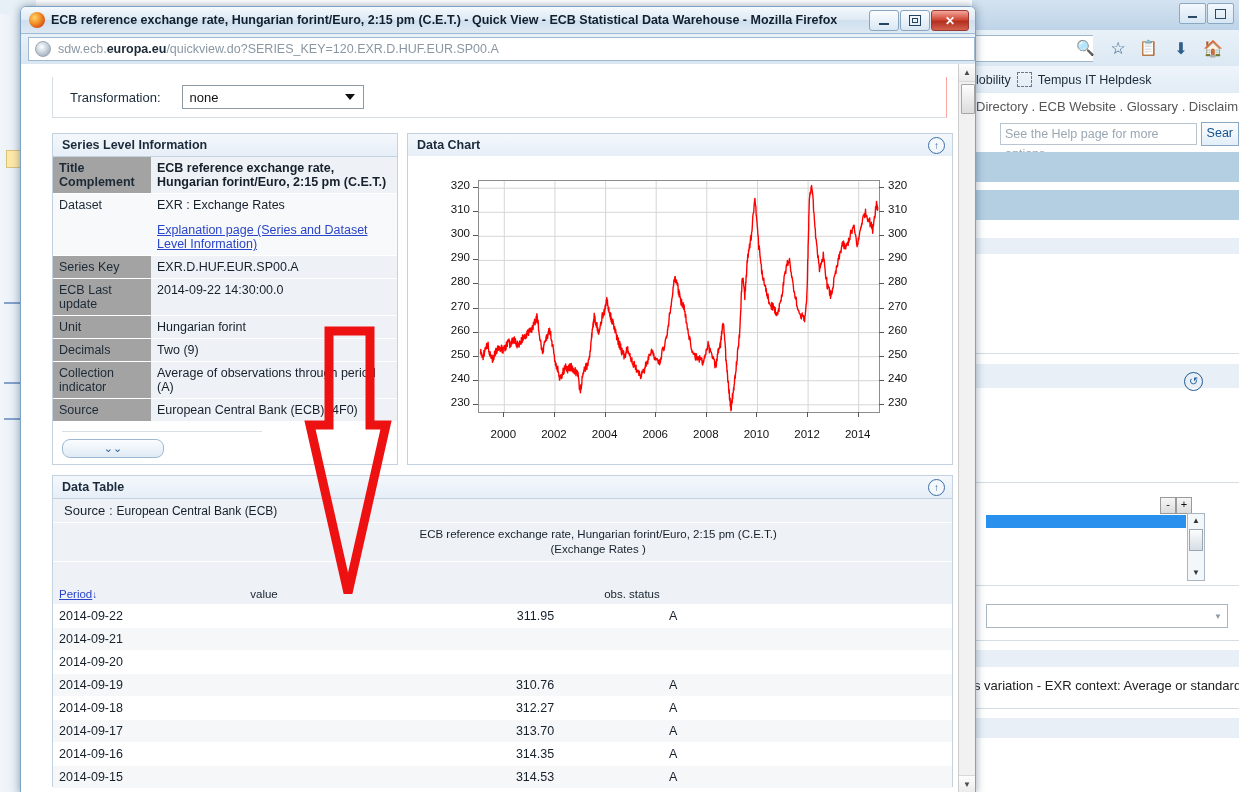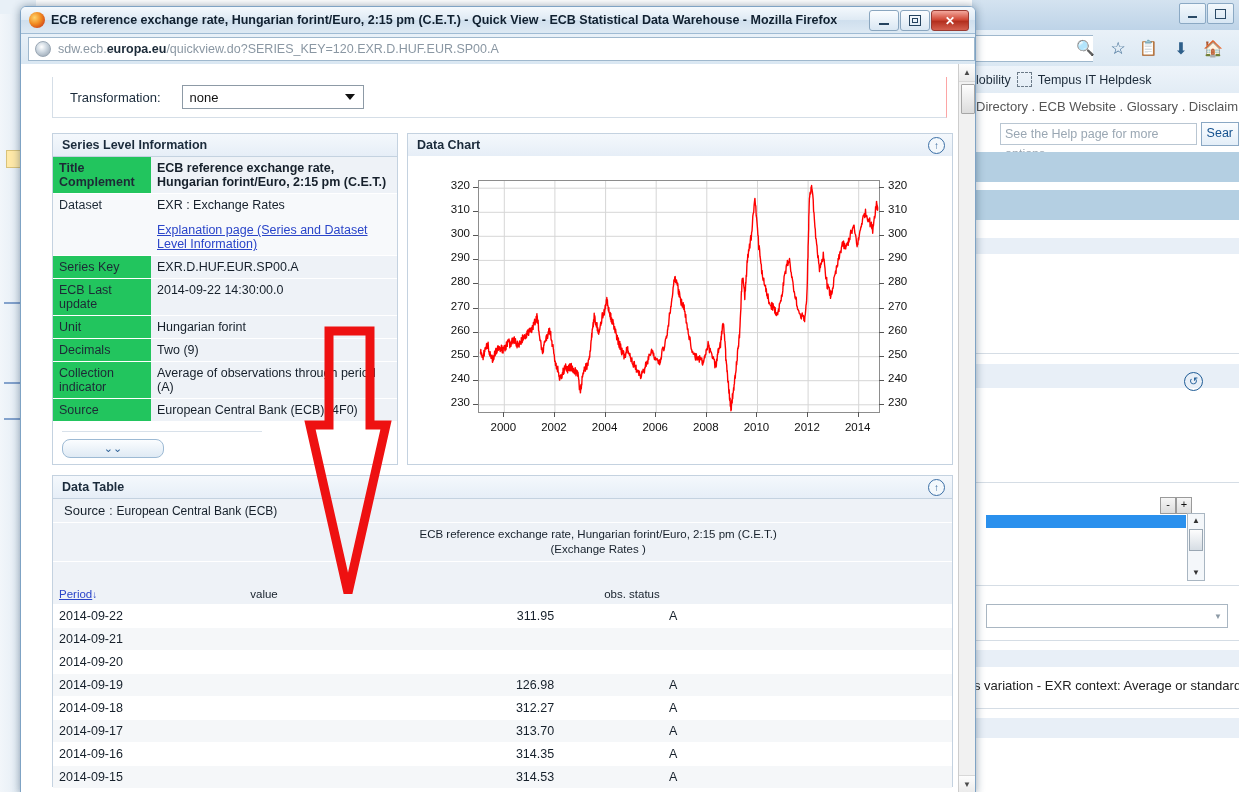--- a/index.html
+++ b/index.html
@@ -214,21 +214,21 @@
     position:absolute;right:8px;top:8px;width:0;height:0;
     border-left:5px solid transparent;border-right:5px solid transparent;border-top:6px solid #111;
   }
 
   
   #series-panel{position:absolute;left:31px;top:69px;width:344px;height:330px;}
   #series-table{width:100%;border-collapse:collapse;font-size:12.5px;color:#16202b;}
   #series-table td{
     padding:4px 6px;vertical-align:top;border-bottom:1px solid #ffffff;
   }
-  #series-table td.k{width:86px;background:#22c55e;font-weight:normal;color:#1d2a36;}
+  #series-table td.k{width:86px;background:#a3a3a3;font-weight:normal;color:#1d2a36;}
   #series-table td.v{background:#eef2f7;}
   #series-table tr.alt td{background:#f7f9fb;}
   #series-table td.bold{font-weight:bold;}
   #series-table a{color:#2a45c9;text-decoration:underline;}
   #series-more{
     position:absolute;left:9px;bottom:6px;width:100px;height:17px;
     background:linear-gradient(to bottom,#fbfdff,#dfeaf4);
     border:1px solid #9dbad4;border-radius:8px;
     display:flex;align-items:center;justify-content:center;color:#2b5f96;font-size:11px;
   }
@@ -241,21 +241,21 @@
   #chart-panel{position:absolute;left:386/1*1px;top:69px;width:544px;height:330px;}
   #chart-area{position:absolute;left:0;top:22px;width:544px;height:307px;background:#fff;}
   #plot{
     position:absolute;left:70px;top:24px;width:400px;height:231px;
     border:1px solid #8d8d8d;background:#fff;
   }
   .ylab{position:absolute;font-size:11.5px;color:#111;text-align:right;width:34px;}
   .ylab.r{text-align:left;}
   .tickm{position:absolute;height:1px;width:5px;background:#555;}
   .tickv{position:absolute;width:1px;height:5px;background:#555;}
-  .xlab{position:absolute;font-size:11.5px;color:#111;text-align:center;width:40px;}
+  .xlab{position:absolute;font-size:11.5px;color:#111;text-align:center;width:40px;margin-top:7px;}
   #spark{position:absolute;left:0;top:0;}
 
   
   #datatable-panel{position:absolute;left:31px;top:411px;width:899px;height:310px;}
   #dt-source{
     height:23px;background:#eef2f7;border-bottom:1px solid #fff;
     display:flex;align-items:center;padding-left:11px;font-size:12px;color:#16202b;
   }
   #dt-source b{font-size:13px;font-weight:normal;}
   #dt{width:100%;border-collapse:collapse;font-size:12.5px;color:#16202b;table-layout:fixed;}
@@ -566,21 +566,21 @@
             <td class="c-value"></td>
             <td class="c-status" style="text-align:center;padding-right:210px;"></td>
           </tr>
           <tr class="row">
             <td class="c-period">2014-09-20</td>
             <td class="c-value"></td>
             <td class="c-status" style="text-align:center;padding-right:210px;"></td>
           </tr>
           <tr class="row alt">
             <td class="c-period">2014-09-19</td>
-            <td class="c-value">126.98</td>
+            <td class="c-value">310.76</td>
             <td class="c-status" style="text-align:center;padding-right:210px;">A</td>
           </tr>
           <tr class="row">
             <td class="c-period">2014-09-18</td>
             <td class="c-value">312.27</td>
             <td class="c-status" style="text-align:center;padding-right:210px;">A</td>
           </tr>
           <tr class="row alt">
             <td class="c-period">2014-09-17</td>
             <td class="c-value">313.70</td>

